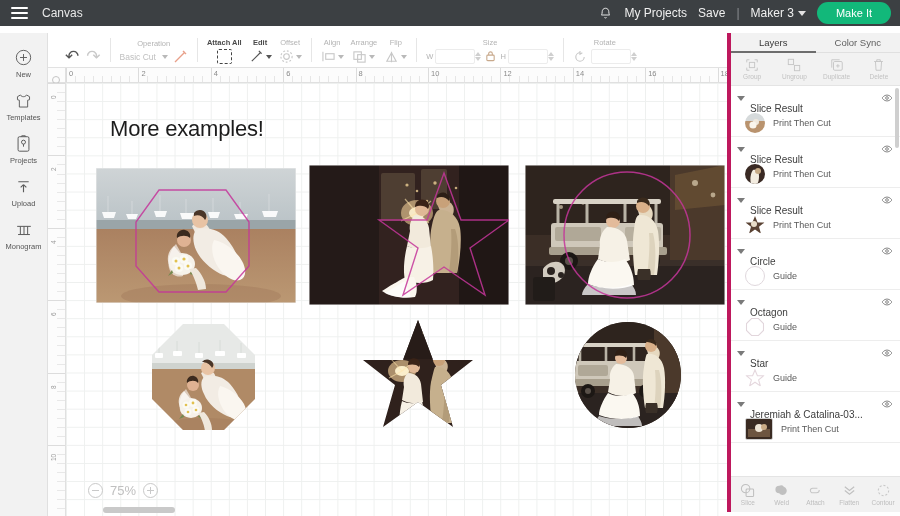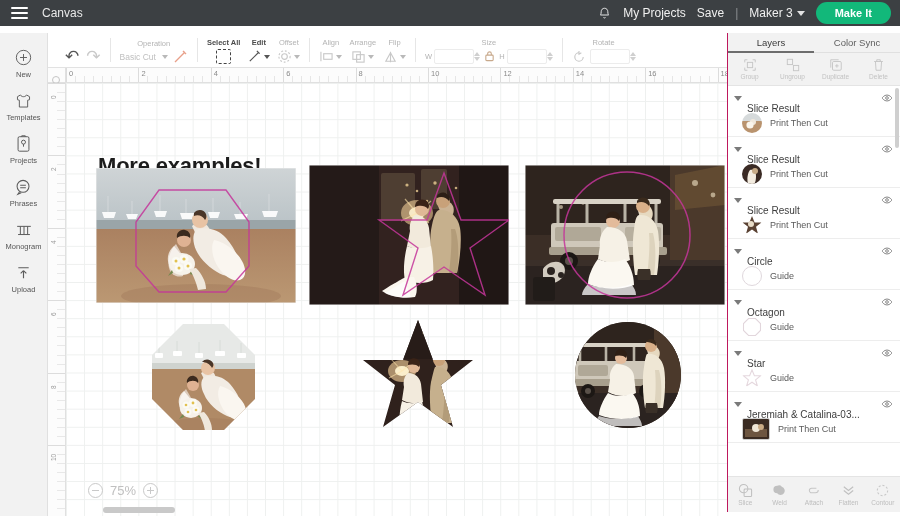--- a/index.html
+++ b/index.html
@@ -19,21 +19,21 @@
   #doc-title { position:absolute; left:0; right:0; text-align:center; font-size:13px; font-weight:bold; color:#fff; pointer-events:none; }
   #header-right { margin-left:auto; display:flex; align-items:center; gap:11px; padding-right:9px; z-index:2; }
   .bell { width:15px; height:15px; position:relative; cursor:pointer; }
   .bell svg { display:block; }
   .hdr-link { font-size:12px; color:#f0f0f0; cursor:pointer; white-space:nowrap; }
   .hdr-sep { color:#8a8d90; font-size:12px; }
   #machine { display:flex; align-items:center; gap:4px; font-size:12px; color:#f0f0f0; cursor:pointer; }
   .chev { width:0;height:0;border-left:4px solid transparent;border-right:4px solid transparent;border-top:5px solid #e3e3e3; }
   #make-it {
     background:#12b87a; color:#fff; border:none; border-radius:13px;
-    font-size:11px; font-weight:bold; padding:5px 19px; cursor:pointer;
+    font-size:11px; font-weight:normal; padding:5px 19px; cursor:pointer;
     font-family:"Liberation Sans",sans-serif;
   }
   
   #toolbar {
     position:absolute; top:33px; left:48px; right:0; height:35px;
     background:#fff; border-bottom:1px solid #e2e2e2;
     display:flex; align-items:center; padding:0 8px; gap:0;
   }
   .tb-group { display:flex; align-items:flex-end; gap:7px; padding:0 9px; height:30px; }
   .tb-div { width:1px; height:24px; background:#e6e6e6; }
@@ -85,34 +85,34 @@
   #corner { position:absolute; top:0; left:0; width:18px; height:15px; background:#fcfcfc; border-right:1px solid #e0e0e0; border-bottom:1px solid #e0e0e0; }
   #corner::after { content:''; position:absolute; left:4px; top:8px; width:6px; height:6px; border:1px solid #c5c5c5; border-radius:50%; }
   #grid {
     position:absolute; top:15px; left:18px; right:0; bottom:0;
     background-color:#fff;
     background-image:
       linear-gradient(to right, #eef0ef 1px, transparent 1px),
       linear-gradient(to bottom, #eef0ef 1px, transparent 1px);
     background-size: 18.1px 18.1px;
   }
-  #more-examples { position:absolute; left:32px; top:33px; font-size:22px; color:#1c1c1c; font-weight:bold; letter-spacing:-0.2px;margin-top:37px; }
+  #more-examples { position:absolute; left:44px; top:33px; font-size:22px; color:#1c1c1c; font-weight:normal; letter-spacing:-0.2px; }
   
   .photo { position:absolute; overflow:hidden; }
   .photo .ovl { position:absolute; inset:0; }
   .shape-out { position:absolute; }
   
   #zoomctl { position:absolute; left:22px; bottom:18px; display:flex; align-items:center; gap:7px; color:#c4c4c4; }
   .zbtn { width:15px;height:15px;border:1.3px solid #c9c9c9;border-radius:50%;position:relative;cursor:pointer; }
   .zbtn::before { content:'';position:absolute;left:3px;top:6px;width:7px;height:1.3px;background:#c9c9c9; }
   .zbtn.plus::after { content:'';position:absolute;left:6px;top:3px;width:1.3px;height:7px;background:#c9c9c9; }
   #zoomval { font-size:13px; color:#c0c0c0; }
   #hscroll { position:absolute; left:55px; bottom:3px; width:72px; height:6px; background:#c9c9c9; border-radius:3px; cursor:pointer; }
   
-  #rpanel { position:absolute; top:33px; right:0; width:173px; bottom:4px; background:#fff; border-left:1px solid #be185d; display:flex; flex-direction:column; }
+  #rpanel { position:absolute; top:33px; right:0; width:173px; bottom:4px; background:#fff; border-left:4px solid #be185d; display:flex; flex-direction:column; }
   #rtabs { display:flex; height:20px; background:#f2f2f2; }
   .rtab { flex:1; display:flex; align-items:center; justify-content:center; font-size:9.5px; color:#5f5f5f; cursor:pointer; border-bottom:1px solid #e0e0e0; }
   .rtab.active { background:#f2f2f2; border-bottom:2px solid #6d6d6d; color:#3a3a3a; }
   #ractions { display:flex; height:33px; background:#f2f2f2; border-bottom:1px solid #e4e4e4; }
   .ract { flex:1; display:flex; flex-direction:column; align-items:center; justify-content:center; gap:1px; cursor:pointer; }
   .ract-ico { color:#c7c7c7; height:14px; display:flex; align-items:center; }
   .ract-lbl { font-size:6.5px; color:#c2c2c2; }
   #layerlist { flex:1; overflow:hidden; position:relative; }
   .lgroup { border-bottom:1px solid #ededed; }
   .lhead { display:flex; align-items:center; height:24px; padding:0 7px 0 6px; gap:5px; cursor:pointer; }
@@ -182,44 +182,34 @@
         <rect x="3" y="3" width="12" height="16" rx="1.6"></rect>
           <path d="M7 3V2h4v1"></path>
         <circle cx="9" cy="9" r="2.2"></circle>
           <path d="M9 11.2V14"></path>
         </svg>
     </span>
     <span class="sb-lbl">Projects</span>
   </div>
   <div class="sb-item">
     <span class="sb-ico">
-      <svg width="19" height="18" viewBox="0 0 20 19" fill="none" stroke="#5c5c5c" stroke-width="1.1">
-        <circle cx="9.5" cy="8.8" r="6.3"></circle>
-          <path d="M6.5 7.6h6M6.5 10.2h6"></path>
-          <path d="M6 14.3 4 17.2l3.6-1.6"></path>
+      <svg width="17" height="18" viewBox="0 0 18 19" fill="none" stroke="#5c5c5c" stroke-width="1.2">
+        <path d="M3.5 4h11M9 7v8M9 7 6 10M9 7l3 3"></path>
         </svg>
     </span>
-    <span class="sb-lbl">Phrases</span>
+    <span class="sb-lbl">Upload</span>
   </div>
   <div class="sb-item">
     <span class="sb-ico">
       <svg width="20" height="18" viewBox="0 0 22 19" fill="none" stroke="#5c5c5c" stroke-width="1.1">
         <path d="M3.5 5.5h15M7 5.5v9M11 5.5v9M15 5.5v9"></path>
           <path d="M4.5 14.5h13"></path>
         </svg>
     </span>
     <span class="sb-lbl">Monogram</span>
-  </div>
-  <div class="sb-item">
-    <span class="sb-ico">
-      <svg width="17" height="18" viewBox="0 0 18 19" fill="none" stroke="#5c5c5c" stroke-width="1.2">
-        <path d="M3.5 4h11M9 7v8M9 7 6 10M9 7l3 3"></path>
-        </svg>
-    </span>
-    <span class="sb-lbl">Upload</span>
   </div>
 </div>
 
 <div id="toolbar">
   <div class="tb-group">
     <div class="tb-item">
       <span class="undo">↶</span>
     </div>
     <div class="tb-item">
       <span class="redo">↷</span>
@@ -234,21 +224,21 @@
         <span class="mini-chev"></span>
         <svg class="pen" viewBox="0 0 16 16" fill="none" stroke="#e8a08a" stroke-width="1.4">
           <path d="M3 13 13 3M11 2l3 3"></path>
           </svg>
       </span>
     </div>
   </div>
   <div class="tb-div"></div>
   <div class="tb-group">
     <div class="tb-item">
-      <span class="tb-lbl dark">Select All</span>
+      <span class="tb-lbl dark">Attach All</span>
       <span class="tb-ico dark">
           <span class="sel-box"></span>
         </span>
     </div>
     <div class="tb-item">
       <span class="tb-lbl dark">Edit</span>
       <span class="tb-ico dark">
         <svg width="15" height="15" viewBox="0 0 16 16" fill="none" stroke="#555" stroke-width="1.3">
             <path d="M3 13 12.5 3.5M10.5 2l3 3"></path>
           </svg>

